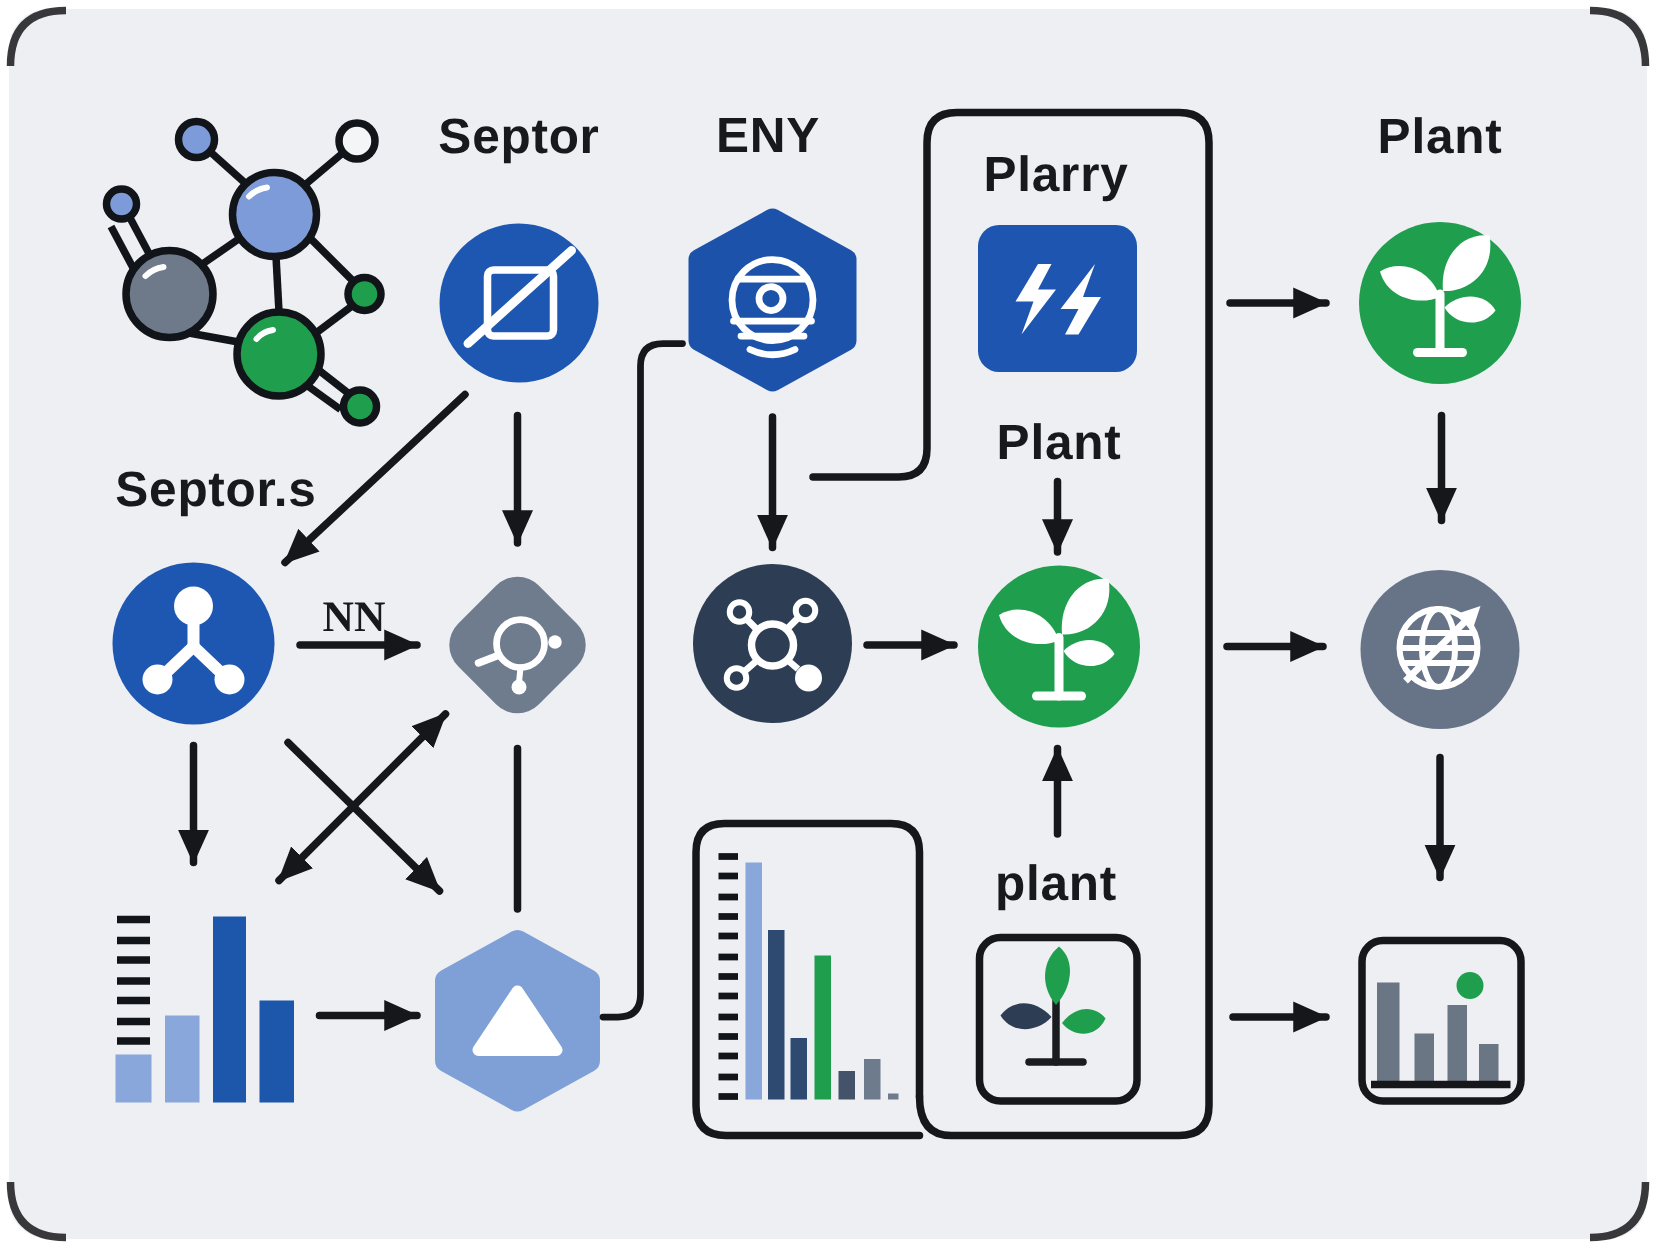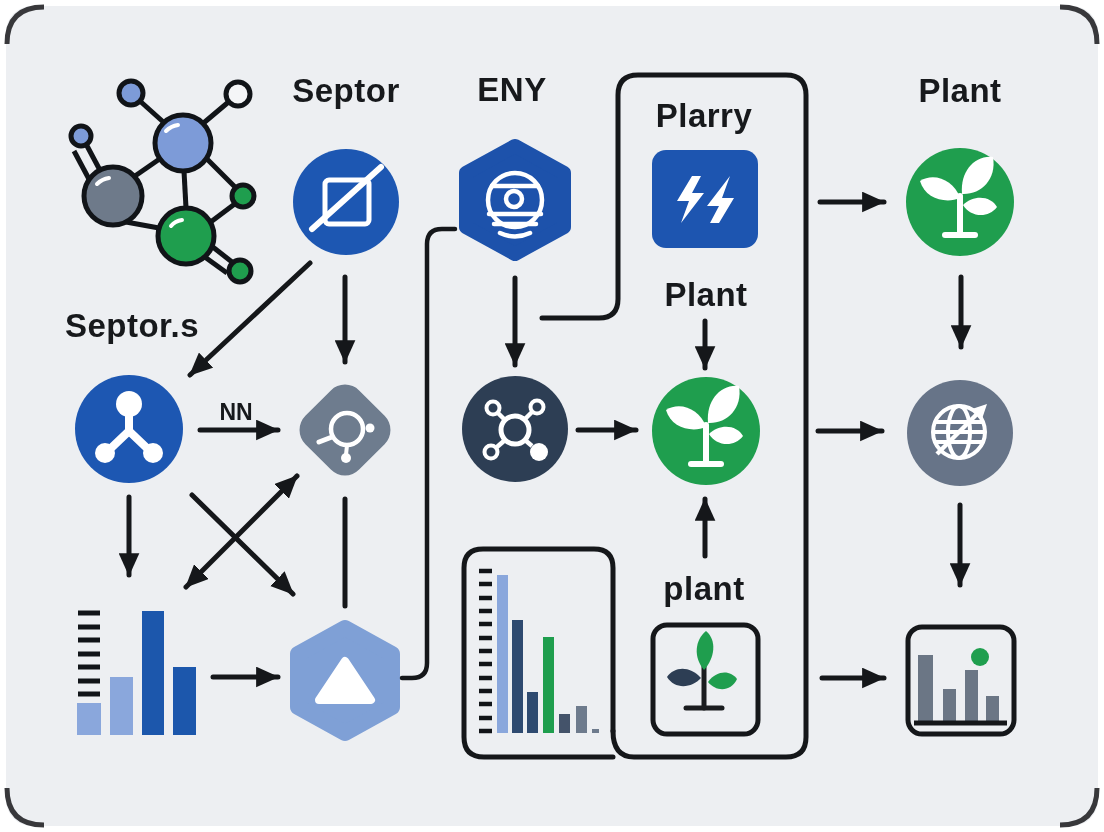--- a/index.html
+++ b/index.html
@@ -1,20 +1,20 @@
 <!DOCTYPE html>
 <html><head>
 <meta charset="utf-8">
 <style>
   html,body{margin:0;padding:0;background:#ffffff;}
   body{width:1104px;height:832px;position:relative;font-family:"Liberation Sans",sans-serif;overflow:hidden;}
   .card{position:absolute;left:6px;top:6px;width:1092px;height:820px;background:#edeff2;border-radius:26px;}
   svg.layer{position:absolute;left:0;top:0;width:1104px;height:832px;}
   .lbl{position:absolute;transform:translate(-50%,-50%);color:#17191c;font-weight:700;font-size:33px;letter-spacing:.5px;white-space:nowrap;}
-  .lbl.small{font-size:23px;letter-spacing:0;}
+  .lbl.small{font-size:29px;letter-spacing:0;font-family:Liberation Serif, serif;}
 </style>
 </head>
 <body>
 
 <div class="card"></div>
 
 <svg class="layer" viewBox="0 0 1104 832">
   <defs>
     <marker id="ah" viewBox="0 0 20 18" refX="19" refY="9" markerWidth="23" markerHeight="21" orient="auto-start-reverse" markerUnits="userSpaceOnUse">
       <path d="M0,0 L20,9 L0,18 Z" fill="#15171a"></path>
@@ -249,15 +249,15 @@
     <line x1="960" y1="505" x2="960" y2="585" marker-end="url(#ah)"></line>
     <line x1="822" y1="678" x2="884" y2="678" marker-end="url(#ah)"></line>
   </g>
 </svg>
 
 <div class="lbl" style="left:346px;top:91px">Septor</div>
 <div class="lbl" style="left:512px;top:90px">ENY</div>
 <div class="lbl" style="left:704px;top:116px">Plarry</div>
 <div class="lbl" style="left:960px;top:91px">Plant</div>
 <div class="lbl" style="left:706px;top:295px">Plant</div>
-<div class="lbl" style="left:132px;top:326px">Septor.s</div>
+<div class="lbl" style="left:144px;top:326px">Septor.s</div>
 <div class="lbl small" style="left:236px;top:412px">NN</div>
 <div class="lbl" style="left:704px;top:589px">plant</div>
 
 </body></html>

